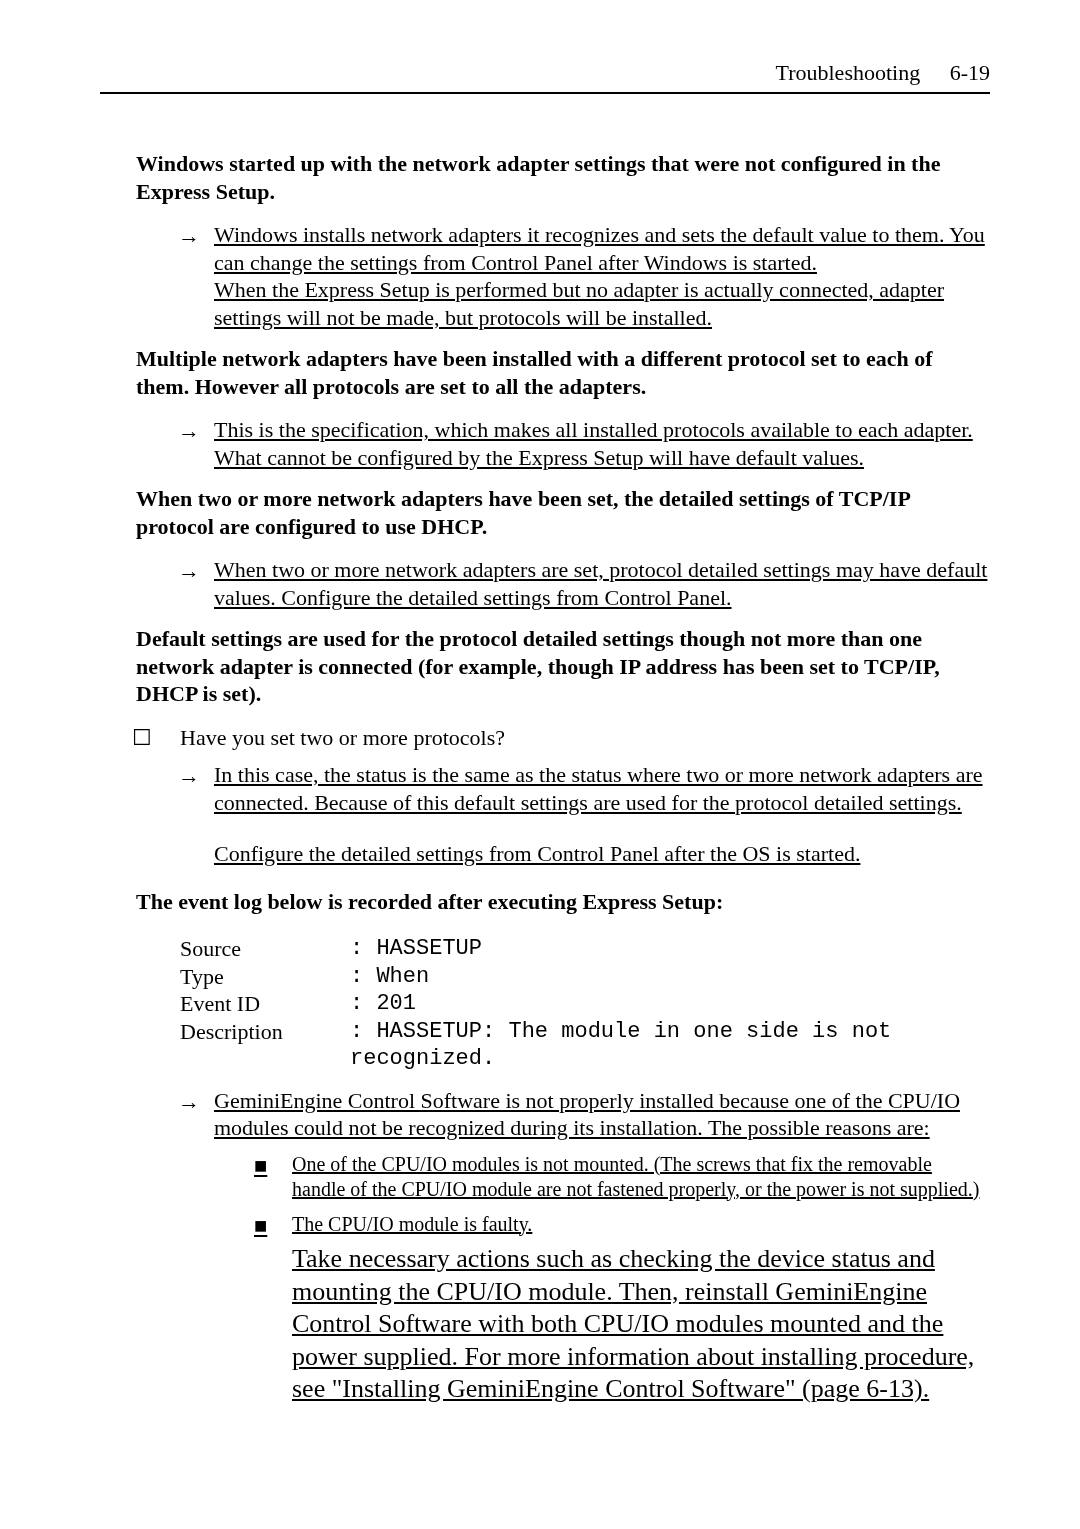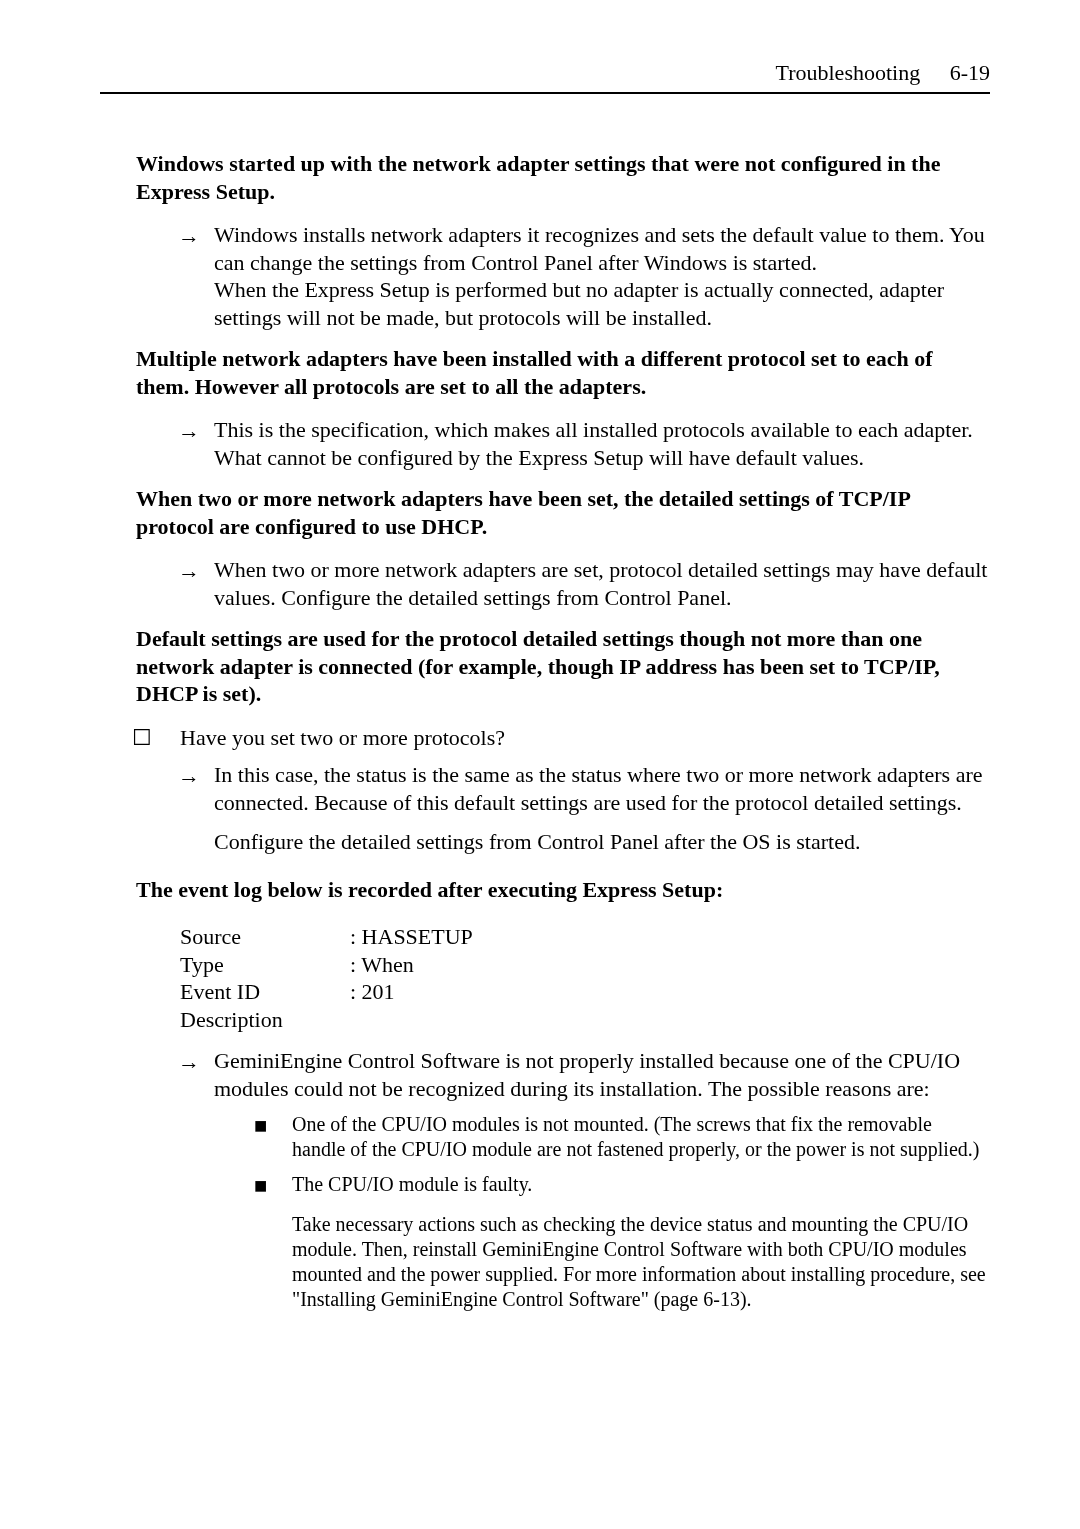--- a/index.html
+++ b/index.html
@@ -40,23 +40,24 @@
     width: 36px;
     flex-shrink: 0;
     font-size: 22px;
     line-height: 1.25;
     padding-top: 1px;
   }
   .arrow-body {
     flex: 1;
     font-size: 22px;
     line-height: 1.25;
+    text-decoration: underline;
   }
   .arrow-body-sub {
-    margin-top: 12px;
+    margin-top: 24px;
   }
   
   .checkbox-item {
     display: flex;
     align-items: flex-start;
     margin-left: 32px;
     margin-top: 6px;
   }
   .checkbox-mark {
     width: 48px;
@@ -73,43 +74,43 @@
   .inner-from-checkbox { margin-left: 78px; }
   
   .log-table {
     margin-left: 80px;
     margin-top: 20px;
     font-size: 22px;
     line-height: 1.25;
   }
   .log-row { display: flex; }
   .log-key { width: 170px; flex-shrink: 0; }
-  .log-val { flex: 1; }
+  .log-val { flex: 1; font-family: Liberation Mono, monospace; }
   
   .bullet-item {
     display: flex;
     align-items: flex-start;
     margin-left: 40px;  
     margin-top: 10px;
   }
   .bullet-mark {
     width: 38px;
     flex-shrink: 0;
     font-size: 22px;
     line-height: 1.25;
   }
   .bullet-body {
     flex: 1;
     font-size: 20px;
     line-height: 1.25;
   }
   .bullet-after {
     margin-left: 78px; 
-    margin-top: 12px;
-    font-size: 20px;
+    margin-top: 4px;
+    font-size: 26px;
     line-height: 1.25;
   }
   .section-gap { height: 14px; }
   .section-gap-lg { height: 20px; }
 </style>
 </head>
 <body>
 
 <div class="page">
 
@@ -163,20 +164,21 @@
     <div class="log-row">
       <div class="log-key">Type</div>
       <div class="log-val">: When</div>
     </div>
     <div class="log-row">
       <div class="log-key">Event ID</div>
       <div class="log-val">: 201</div>
     </div>
     <div class="log-row">
       <div class="log-key">Description</div>
+      <div class="log-val">: HASSETUP: The module in one side is not recognized.</div>
     </div>
   </div>
 
   <div class="arrow-item" style="margin-top:14px;">
     <div class="arrow-mark">→</div>
     <div class="arrow-body">
       <span>GeminiEngine Control Software is not properly installed because one of the CPU/IO modules could not be recognized during its installation. The possible reasons are:</span>
 
       <div class="bullet-item">
         <div class="bullet-mark">■</div>

